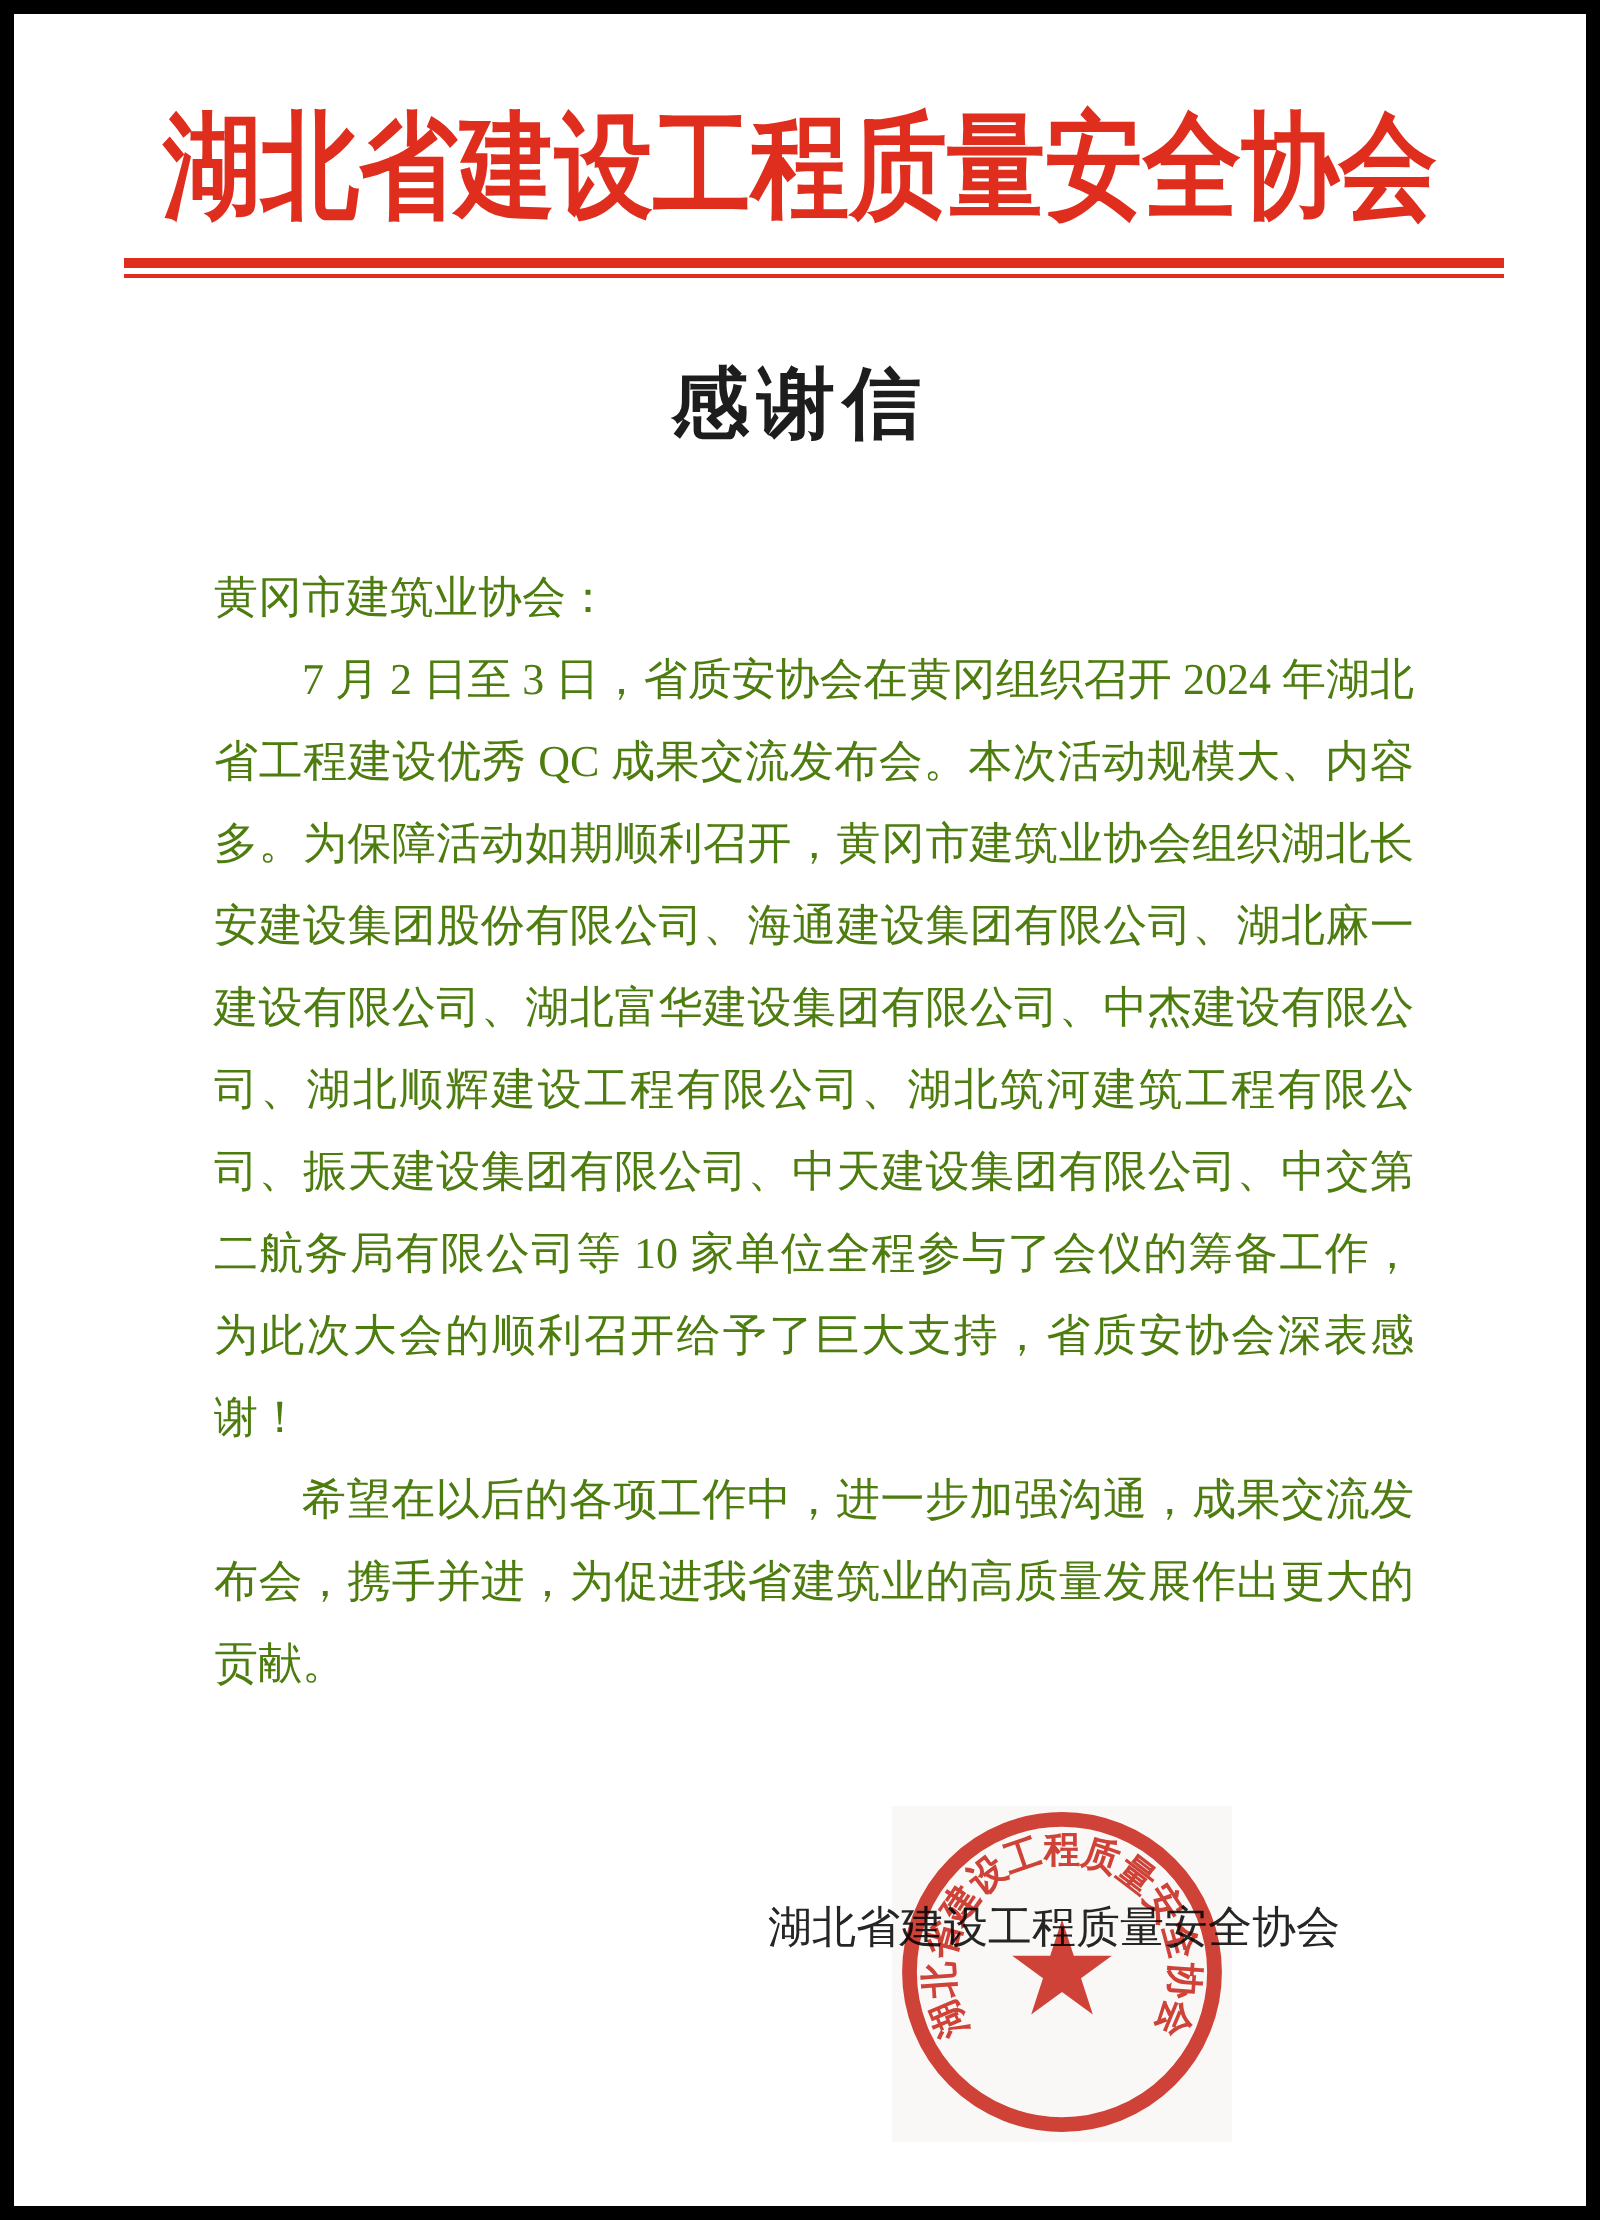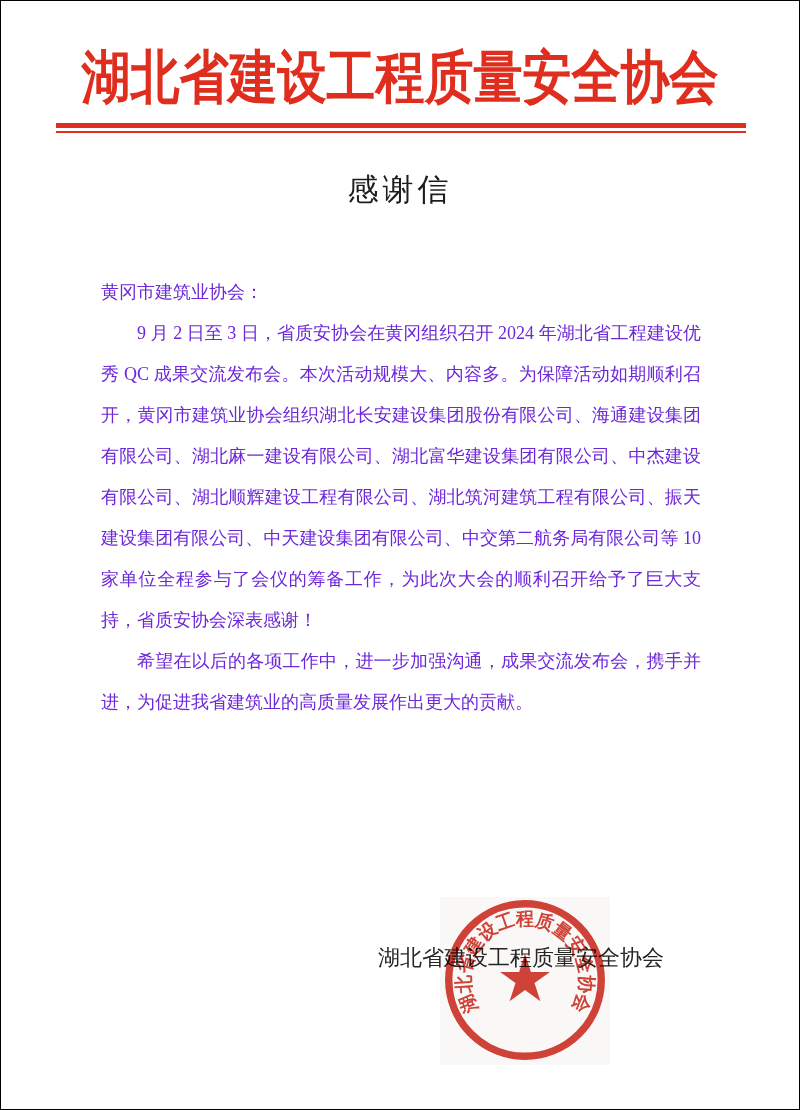--- a/index.html
+++ b/index.html
@@ -7,21 +7,21 @@
     padding: 0;
     background: #ffffff;
     font-family: "Liberation Serif", "DejaVu Serif", serif;
   }
   .page {
     position: relative;
     width: 800px;
     height: 1110px;
     background: #ffffff;
     box-sizing: border-box;
-    border: 1px solid #000000;
+    border: 7px solid #000000;
     overflow: hidden;
   }
   
   .letterhead {
     position: absolute;
     top: 38px;
     left: 0;
     width: 100%;
     margin: 0;
     text-align: center;
@@ -51,34 +51,34 @@
     background: #df2e1e;
   }
   
   .doc-title {
     position: absolute;
     top: 168px;
     left: 0;
     width: 100%;
     margin: 0;
     text-align: center;
-    font-size: 31px;
-    font-weight: normal;
+    font-size: 39px;
+    font-weight: bold;
     color: #1d1d1d;
     letter-spacing: 4px;
   }
   
   .body-text {
     position: absolute;
     top: 271px;
     left: 100px;
     width: 600px;
-    font-size: 18px;
+    font-size: 22px;
     line-height: 41px;
-    color: #6d28d9;
+    color: #4d7c0f;
     text-align: justify;
   }
   .body-text p {
     margin: 0;
   }
   .indent {
     text-indent: 2em;
   }
   
   .signature-block {
@@ -120,21 +120,21 @@
 
   <div class="rule">
     <div class="rule-thick"></div>
     <div class="rule-thin"></div>
   </div>
 
   <h2 class="doc-title">感谢信</h2>
 
   <main class="body-text">
     <p>黄冈市建筑业协会：</p>
-    <p class="indent">9 月 2 日至 3 日，省质安协会在黄冈组织召开 2024 年湖北省工程建设优秀 QC 成果交流发布会。本次活动规模大、内容多。为保障活动如期顺利召开，黄冈市建筑业协会组织湖北长安建设集团股份有限公司、海通建设集团有限公司、湖北麻一建设有限公司、湖北富华建设集团有限公司、中杰建设有限公司、湖北顺辉建设工程有限公司、湖北筑河建筑工程有限公司、振天建设集团有限公司、中天建设集团有限公司、中交第二航务局有限公司等 10 家单位全程参与了会仪的筹备工作，为此次大会的顺利召开给予了巨大支持，省质安协会深表感谢！</p>
+    <p class="indent">7 月 2 日至 3 日，省质安协会在黄冈组织召开 2024 年湖北省工程建设优秀 QC 成果交流发布会。本次活动规模大、内容多。为保障活动如期顺利召开，黄冈市建筑业协会组织湖北长安建设集团股份有限公司、海通建设集团有限公司、湖北麻一建设有限公司、湖北富华建设集团有限公司、中杰建设有限公司、湖北顺辉建设工程有限公司、湖北筑河建筑工程有限公司、振天建设集团有限公司、中天建设集团有限公司、中交第二航务局有限公司等 10 家单位全程参与了会仪的筹备工作，为此次大会的顺利召开给予了巨大支持，省质安协会深表感谢！</p>
     <p class="indent">希望在以后的各项工作中，进一步加强沟通，成果交流发布会，携手并进，为促进我省建筑业的高质量发展作出更大的贡献。</p>
   </main>
 
   <div class="signature-block">
     <div>湖北省建设工程质量安全协会</div>
   </div>
 
   <div class="seal">
     <svg viewBox="0 0 200 200">
       <defs>

